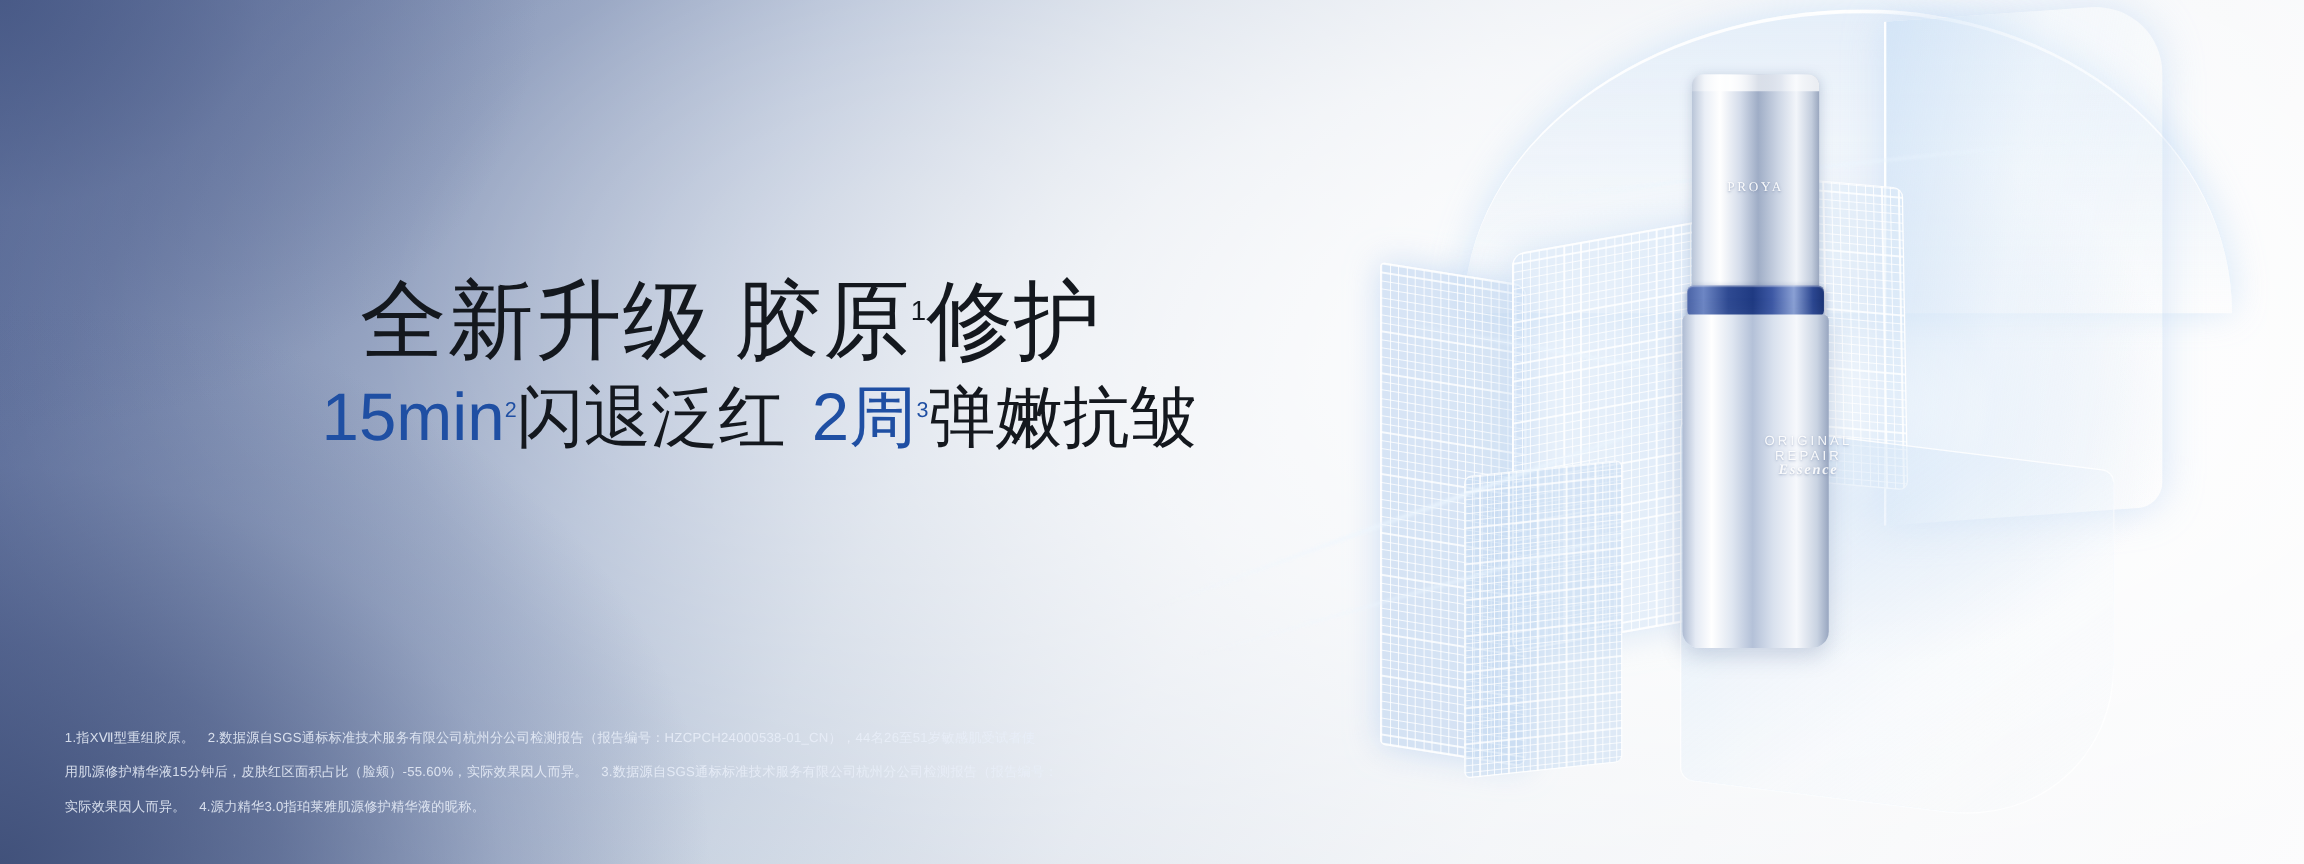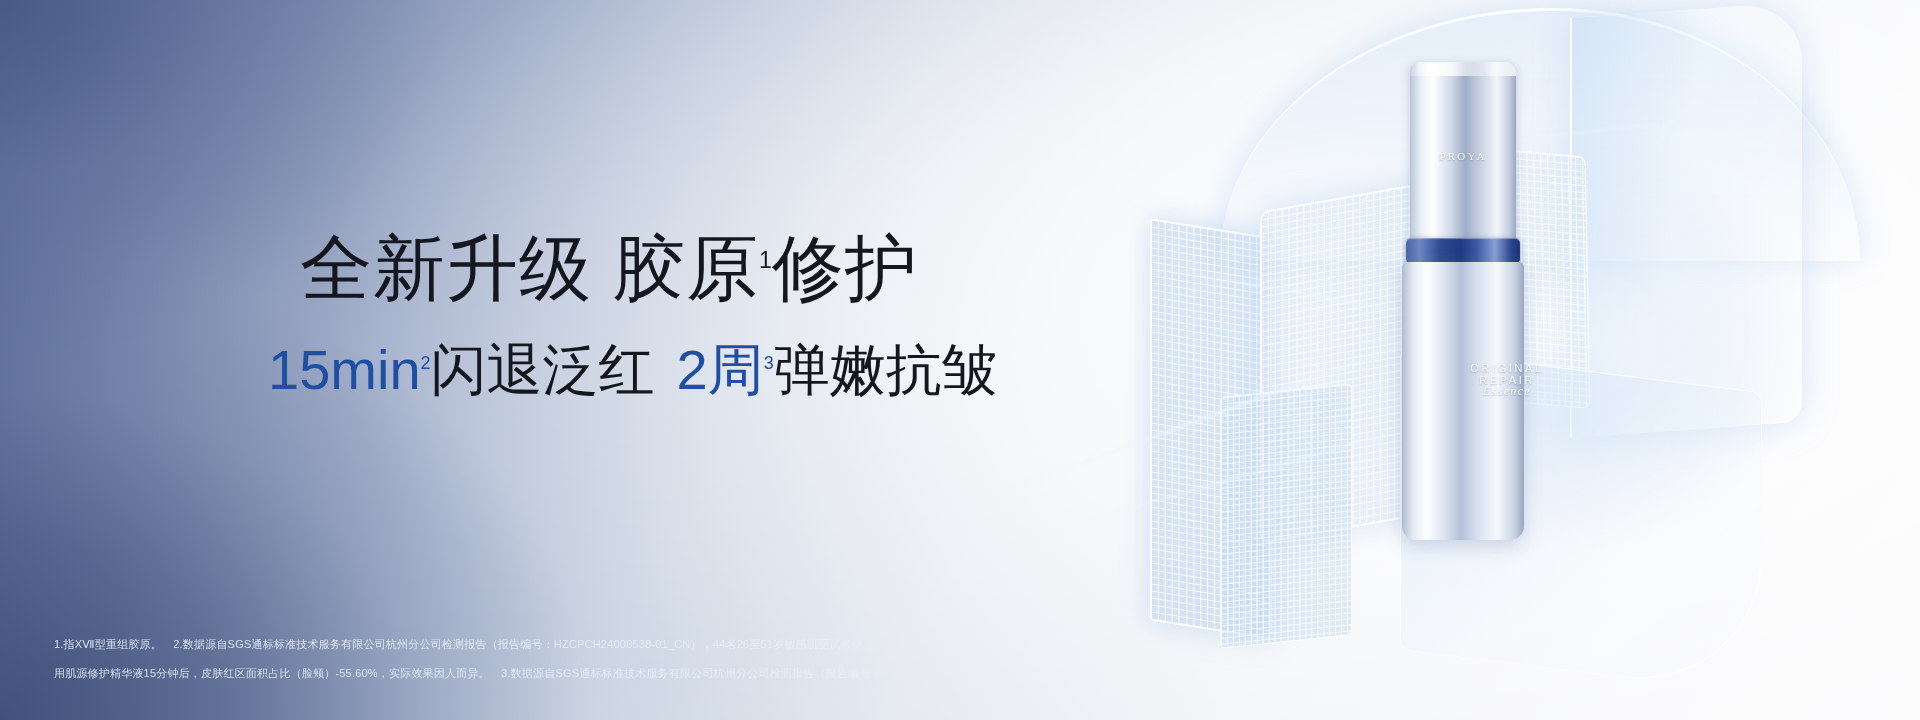--- a/index.html
+++ b/index.html
@@ -203,37 +203,37 @@
     box-shadow: 0 6px 18px rgba(110,130,170,0.3);
   }
   .label-1, .label-2 {
     position: absolute; left: 2px;
     width: 122px; text-align: center;
     color: rgba(255,255,255,0.9);
     text-shadow: 0 1px 2px rgba(100,120,160,0.5);
     padding-left: 44px;
   }
   .label-1 { top: 300px; font-size: 11px; letter-spacing: 2.6px; }
-  .label-2 { top: 322px; font-size: 12px; letter-spacing: 1.4px; font-family: "Liberation Serif", serif; font-style: italic; }
+  .label-2 { top: 322px; font-size: 12px; letter-spacing: 1.4px; font-family: "Liberation Serif", serif; font-style: italic; font-weight: bold; }
 
   
   .copy {
     position: absolute;
     left: 300px; top: 232px;
     width: 800px;
   }
   .headline {
     font-size: 72px;
     line-height: 1;
     color: #14181e;
     letter-spacing: 1px;
     white-space: nowrap;
   }
   .subline {
-    margin-top: 38px;
+    margin-top: 16px;
     font-size: 56px;
     line-height: 1;
     color: #14181e;
     letter-spacing: 0px;
     white-space: nowrap;
     margin-left: -32px;
   }
   .accent { color: #1f4fa3; }
   sup {
     font-size: 0.32em;
@@ -296,15 +296,16 @@
       <span>全新升级 胶原</span><sup>1</sup><span>修护</span>
     </div>
     <div class="subline">
       <span class="accent">15min</span><sup class="accent">2</sup><span>闪退泛红</span><span class="gap"></span><span class="accent">2周</span><sup class="accent">3</sup><span>弹嫩抗皱</span>
     </div>
   </div>
 
   <div class="footnotes">
     <p>1.指XⅦ型重组胶原。　2.数据源自SGS通标标准技术服务有限公司杭州分公司检测报告（报告编号：HZCPCH24000538-01_CN），44名26至51岁敏感肌受试者使</p>
     <p>用肌源修护精华液15分钟后，皮肤红区面积占比（脸颊）-55.60%，实际效果因人而异。　3.数据源自SGS通标标准技术服务有限公司杭州分公司检测报告（报告编号：</p>
+    <p>实际效果因人而异。　4.源力精华3.0指珀莱雅肌源修护精华液的昵称。</p>
   </div>
 
 </div>
 
 </body></html>

